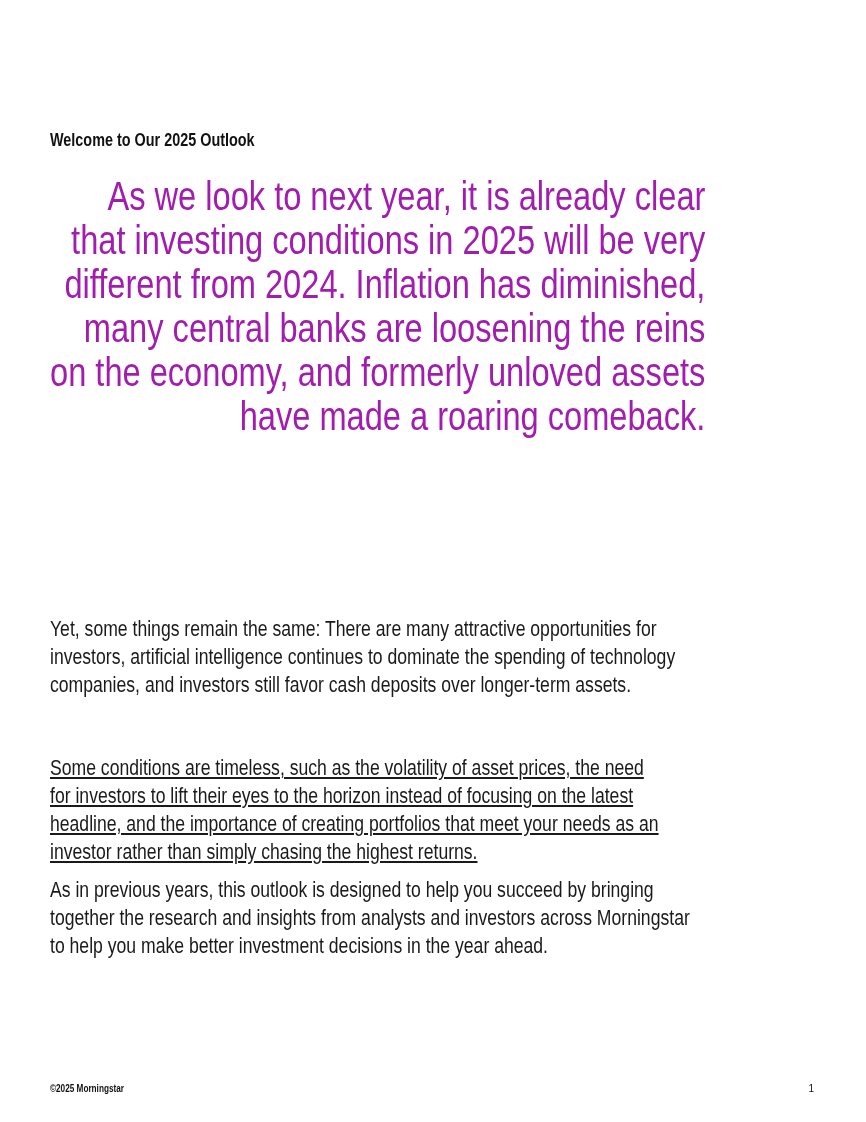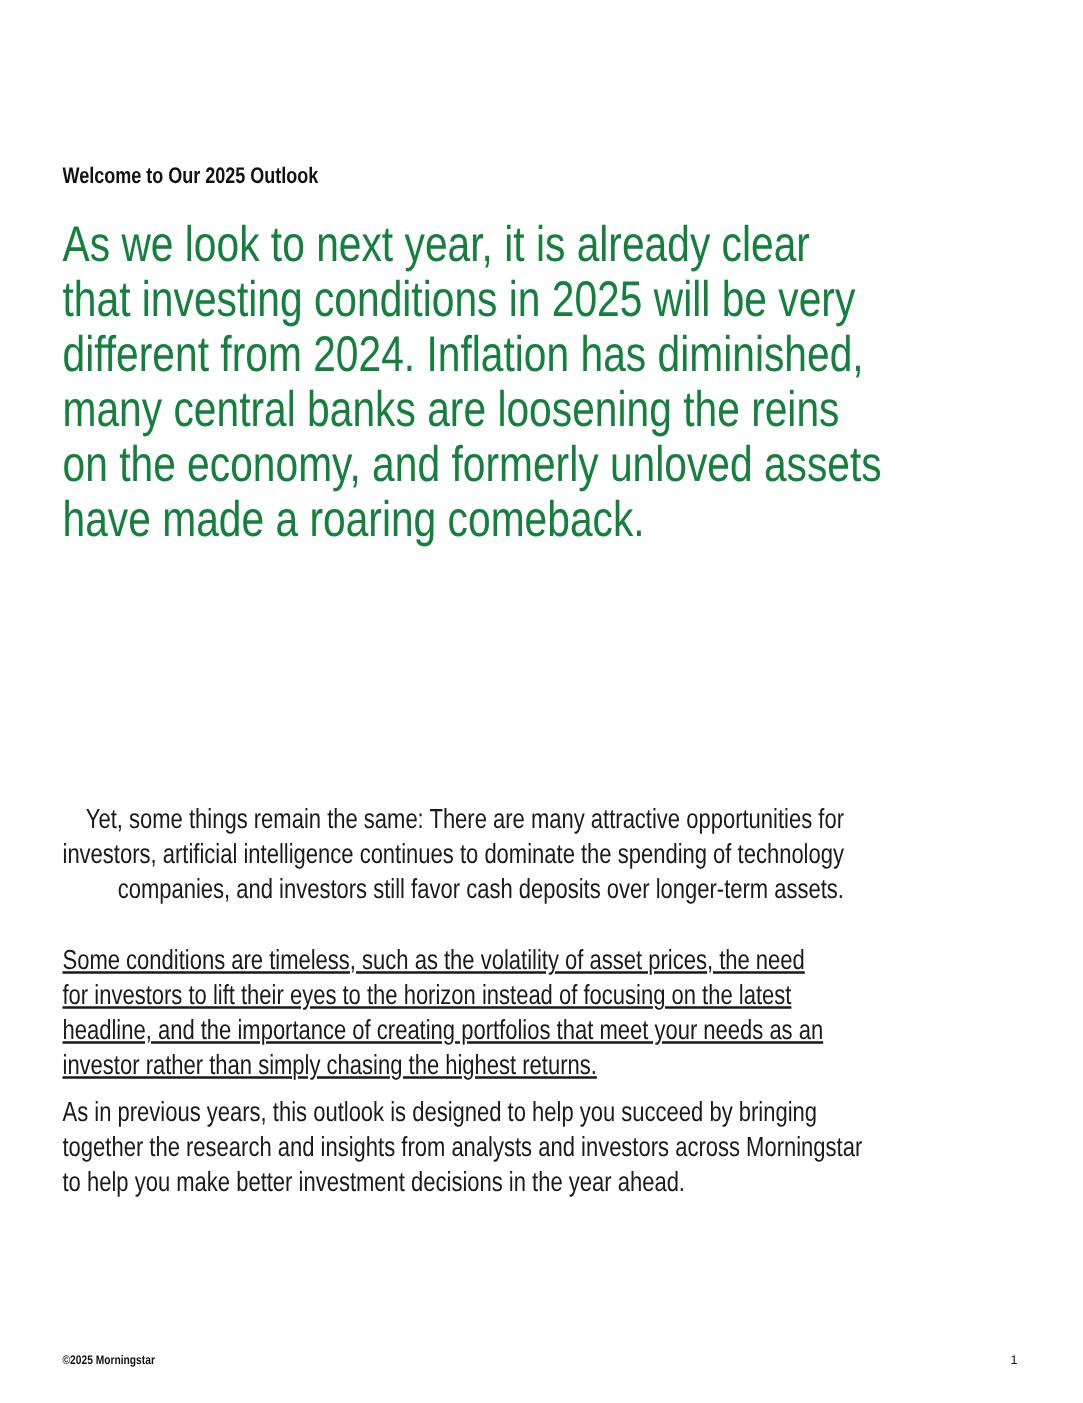--- a/index.html
+++ b/index.html
@@ -1,23 +1,23 @@
 <!DOCTYPE html>
 <html><head>
 <meta charset="utf-8">
 <style>
   html, body { margin: 0; padding: 0; background: #ffffff; }
   body { width: 866px; height: 1122px; position: relative; overflow: hidden; }
   .cond { font-family: "Liberation Sans", sans-serif; transform-origin: left top; white-space: nowrap; }
   .heading { position: absolute; left: 50px; top: 130px; font-size: 18px; font-weight: bold; color: #111111; transform: scaleX(0.80); }
-  .lead { position: absolute; left: 50px; top: 174px; color: #15803d; }
+  .lead { position: absolute; left: 50px; top: 174px; color: #a21caf; text-align: right; }
   .lead .line { font-size: 40px; line-height: 44px; height: 44px; transform: scaleX(0.815); transform-origin: left top; white-space: nowrap; font-family: "Liberation Sans", sans-serif; }
   .body-para { position: absolute; left: 50px; color: #1a1a1a; }
   .body-para .line { font-size: 22px; line-height: 28px; height: 28px; transform: scaleX(0.80); transform-origin: left top; white-space: nowrap; font-family: "Liberation Sans", sans-serif; }
-  .p1 { top: 641px; text-align: right; }
+  .p1 { top: 615px; }
   .p2 { top: 754px; text-decoration: underline; }
   .p3 { top: 876px; }
   .footer-left { position: absolute; left: 50px; top: 1083px; font-size: 10px; font-weight: bold; color: #111111; transform: scaleX(0.82); }
   .footer-right { position: absolute; right: 52px; top: 1083px; font-size: 10px; color: #111111; font-family: "Liberation Sans", sans-serif; }
 </style>
 </head>
 <body>
 
 <div class="heading cond">Welcome to Our 2025 Outlook</div>
 

